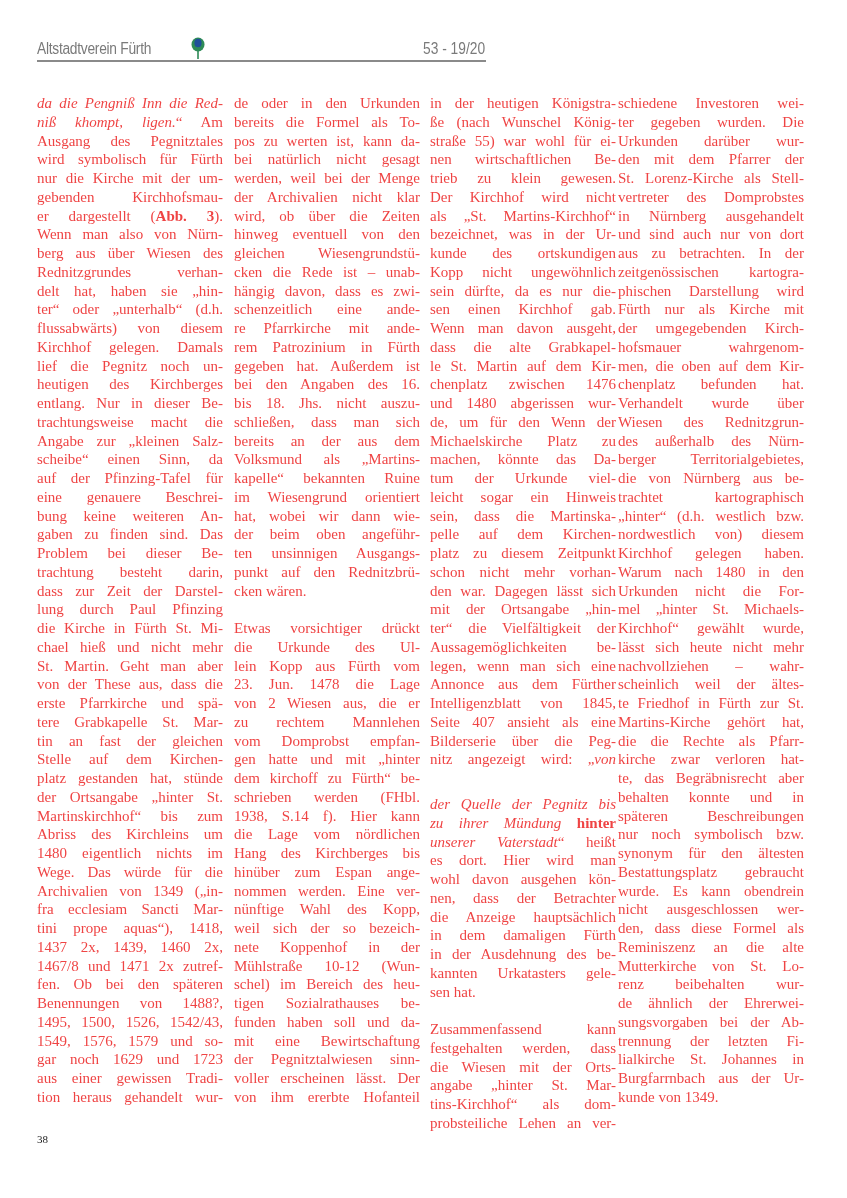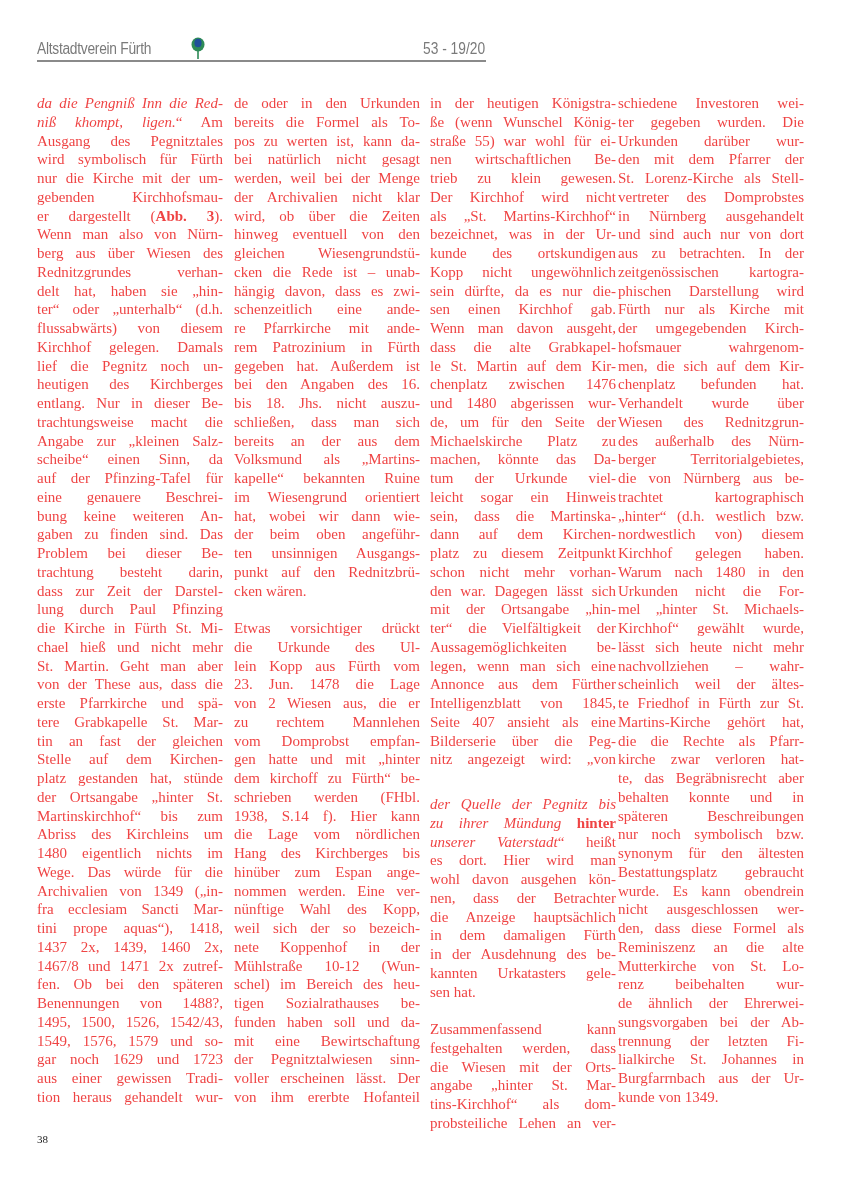--- a/index.html
+++ b/index.html
@@ -161,55 +161,55 @@
     <span class="ln">schel) im Bereich des heu-</span>
     <span class="ln">tigen Sozialrathauses be-</span>
     <span class="ln">funden haben soll und da-</span>
     <span class="ln">mit eine Bewirtschaftung</span>
     <span class="ln">der Pegnitztalwiesen sinn-</span>
     <span class="ln">voller erscheinen lässt. Der</span>
     <span class="ln">von ihm ererbte Hofanteil</span>
   </div>
 <div class="col col3">
     <span class="ln">in der heutigen Königstra-</span>
-    <span class="ln">ße (wenn Wunschel König-</span>
+    <span class="ln">ße (nach Wunschel König-</span>
     <span class="ln">straße 55) war wohl für ei-</span>
     <span class="ln">nen wirtschaftlichen Be-</span>
     <span class="ln">trieb zu klein gewesen.</span>
     <span class="ln">Der Kirchhof wird nicht</span>
     <span class="ln">als „St. Martins-Kirchhof“</span>
     <span class="ln">bezeichnet, was in der Ur-</span>
     <span class="ln">kunde des ortskundigen</span>
     <span class="ln">Kopp nicht ungewöhnlich</span>
     <span class="ln">sein dürfte, da es nur die-</span>
     <span class="ln">sen einen Kirchhof gab.</span>
     <span class="ln">Wenn man davon ausgeht,</span>
     <span class="ln">dass die alte Grabkapel-</span>
     <span class="ln">le St. Martin auf dem Kir-</span>
     <span class="ln">chenplatz zwischen 1476</span>
     <span class="ln">und 1480 abgerissen wur-</span>
-    <span class="ln">de, um für den Seite der</span>
+    <span class="ln">de, um für den Wenn der</span>
     <span class="ln">Michaelskirche Platz zu</span>
     <span class="ln">machen, könnte das Da-</span>
     <span class="ln">tum der Urkunde viel-</span>
     <span class="ln">leicht sogar ein Hinweis</span>
     <span class="ln">sein, dass die Martinska-</span>
-    <span class="ln">dann auf dem Kirchen-</span>
+    <span class="ln">pelle auf dem Kirchen-</span>
     <span class="ln">platz zu diesem Zeitpunkt</span>
     <span class="ln">schon nicht mehr vorhan-</span>
     <span class="ln">den war. Dagegen lässt sich</span>
     <span class="ln">mit der Ortsangabe „hin-</span>
     <span class="ln">ter“ die Vielfältigkeit der</span>
     <span class="ln">Aussagemöglichkeiten be-</span>
     <span class="ln">legen, wenn man sich eine</span>
     <span class="ln">Annonce aus dem Fürther</span>
     <span class="ln">Intelligenzblatt von 1845,</span>
     <span class="ln">Seite 407 ansieht als eine</span>
     <span class="ln">Bilderserie über die Peg-</span>
-    <span class="ln"><span>nitz angezeigt wird: „</span><span style="">von</span></span>
+    <span class="ln"><span>nitz angezeigt wird: „</span><span style="font-style: italic;">von</span></span>
     <span class="ln" style="font-style: italic; margin-top: 26px;">der Quelle der Pegnitz bis</span>
     <span class="ln"><span style="font-style: italic; margin-top: 6px;">zu ihrer Mündung </span><span style="font-weight: bold;">hinter</span></span>
     <span class="ln"><span style="font-style: italic;">unserer Vaterstadt</span><span>“ heißt</span></span>
     <span class="ln">es dort. Hier wird man</span>
     <span class="ln">wohl davon ausgehen kön-</span>
     <span class="ln">nen, dass der Betrachter</span>
     <span class="ln">die Anzeige hauptsächlich</span>
     <span class="ln">in dem damaligen Fürth</span>
     <span class="ln">in der Ausdehnung des be-</span>
     <span class="ln">kannten Urkatasters gele-</span>
@@ -230,21 +230,21 @@
     <span class="ln">St. Lorenz-Kirche als Stell-</span>
     <span class="ln">vertreter des Domprobstes</span>
     <span class="ln">in Nürnberg ausgehandelt</span>
     <span class="ln">und sind auch nur von dort</span>
     <span class="ln">aus zu betrachten. In der</span>
     <span class="ln">zeitgenössischen kartogra-</span>
     <span class="ln">phischen Darstellung wird</span>
     <span class="ln">Fürth nur als Kirche mit</span>
     <span class="ln">der umgegebenden Kirch-</span>
     <span class="ln">hofsmauer wahrgenom-</span>
-    <span class="ln">men, die sich auf dem Kir-</span>
+    <span class="ln">men, die oben auf dem Kir-</span>
     <span class="ln">chenplatz befunden hat.</span>
     <span class="ln">Verhandelt wurde über</span>
     <span class="ln">Wiesen des Rednitzgrun-</span>
     <span class="ln">des außerhalb des Nürn-</span>
     <span class="ln">berger Territorialgebietes,</span>
     <span class="ln">die von Nürnberg aus be-</span>
     <span class="ln">trachtet kartographisch</span>
     <span class="ln">„hinter“ (d.h. westlich bzw.</span>
     <span class="ln">nordwestlich von) diesem</span>
     <span class="ln">Kirchhof gelegen haben.</span>

